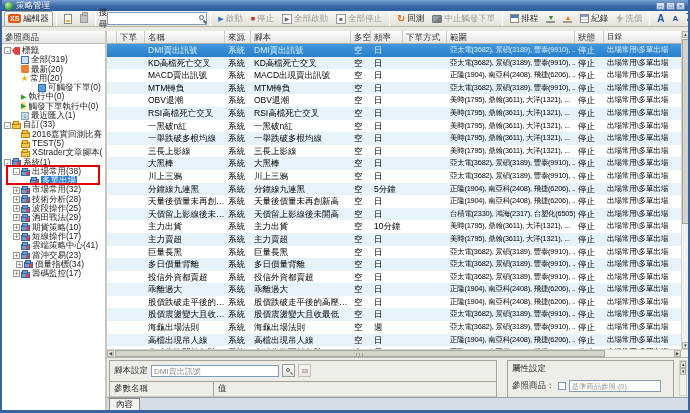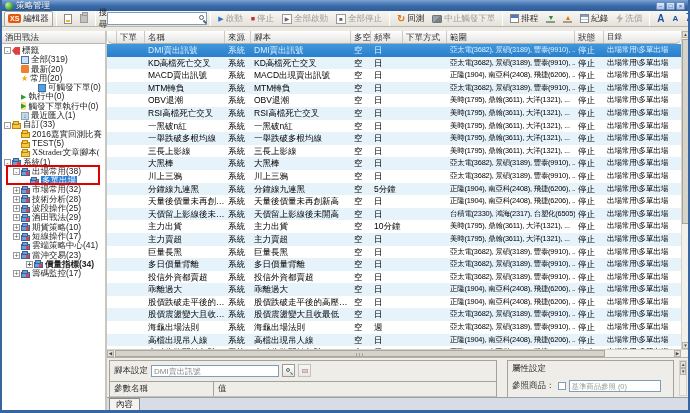--- a/index.html
+++ b/index.html
@@ -74,21 +74,21 @@
   .ic-folder{background:#f6c64a;border:1px solid #b8860b;}
   .ic-folder::before{content:"";position:absolute;top:-3px;left:0;width:4px;height:2px;background:#f6c64a;border:1px solid #b8860b;}
   .ic-sysfolder{background:#6f9ed6;border:1px solid #3a6298;}
   .ic-sysfolder::before{content:"";position:absolute;top:-3px;left:0;width:4px;height:2px;background:#6f9ed6;border:1px solid #3a6298;}
   .ic-sysfolder::after{content:"";position:absolute;right:0;bottom:0;width:3px;height:3px;background:#d44;}
   .red-annotation{position:absolute;left:4px;width:94px;border:2px solid #e00000;pointer-events:none;z-index:5;}
   
   .main{flex:1;display:flex;flex-direction:column;min-width:0;}
   .grid{height:319px;position:relative;background:#fff;overflow:hidden;}
   .grid-inner{position:absolute;left:0;top:0;right:7px;bottom:0;overflow:hidden;}
-  .grid-header{display:flex;height:13px;background:linear-gradient(#ffffff,#e4e4e2);border-bottom:1px solid #b0b0ac;border-radius:6px;}
+  .grid-header{display:flex;height:13px;background:linear-gradient(#ffffff,#e4e4e2);border-bottom:1px solid #b0b0ac;}
   .gh{font-size:8.5px;line-height:12px;color:#333;padding-left:3px;border-right:1px solid #c9c9c5;overflow:hidden;white-space:nowrap;flex:none;}
   .grid-body{height:306px;overflow:hidden;}
   .grid-row{display:flex;height:12.6px;background:#fff;}
   .grid-row.alt{background:#e7f3fb;}
   .grid-row.selected{background:linear-gradient(#3e97dc,#2a7fcb);color:#dbeeff;}
   .c{font-size:8.5px;line-height:12.6px;padding-left:3px;white-space:nowrap;overflow:hidden;flex:none;color:inherit;}
   .c0,.gh0{width:10px;padding-left:0;}
   .c-order,.gh-order{width:28px;}
   .c-name,.gh-name{width:80px;text-overflow:ellipsis;}
   .c-source,.gh-source{width:26px;}
@@ -218,21 +218,21 @@
     </span>
     <span class="tb-sep"></span>
     <span class="tb-btn fontA1">A</span>
     <span class="tb-btn fontA2">A</span>
     <span class="tb-btn fontA3">A</span>
 
   </div>
 
   <div class="content">
     <div class="sidebar">
-      <div class="sidebar-header">酒田戰法</div>
+      <div class="sidebar-header">參照商品</div>
       <div class="tree" id="tree">
           <div class="tree-item" style="padding-left: 2px; align-items: center;">
     <span class="expand box">-</span>
     <span class="tree-icon ic-tag"></span>
     <span class="tree-label">標籤</span>
   </div>
           <div class="tree-item" style="padding-left: 11px;">
     <span class="expand"></span>
     <span class="tree-icon ic-grid"></span>
     <span class="tree-label">全部(319)</span>
@@ -275,21 +275,21 @@
           <div class="tree-item" style="padding-left: 11px; text-align: center;">
     <span class="expand"></span>
     <span class="tree-icon ic-folder"></span>
     <span class="tree-label">2016嘉實回測比賽</span>
   </div>
           <div class="tree-item" style="padding-left: 11px;">
     <span class="expand"></span>
     <span class="tree-icon ic-folder"></span>
     <span class="tree-label">TEST(5)</span>
   </div>
-          <div class="tree-item" style="padding-left: 11px; font-family: Liberation Serif, serif;">
+          <div class="tree-item" style="padding-left: 11px;">
     <span class="expand"></span>
     <span class="tree-icon ic-folder"></span>
     <span class="tree-label">XStrader文章腳本(</span>
   </div>
           <div class="tree-item" style="padding-left: 2px;">
     <span class="expand box">-</span>
     <span class="tree-icon ic-sysfolder"></span>
     <span class="tree-label">系統(1)</span>
   </div>
           <div class="tree-item" style="padding-left: 11px;">
@@ -335,21 +335,21 @@
           <div class="tree-item" style="padding-left: 11px;">
     <span class="expand"></span>
     <span class="tree-icon ic-sysfolder"></span>
     <span class="tree-label">雲端策略中心(41)</span>
   </div>
           <div class="tree-item" style="padding-left: 11px;">
     <span class="expand box">+</span>
     <span class="tree-icon ic-sysfolder"></span>
     <span class="tree-label">當沖交易(23)</span>
   </div>
-          <div class="tree-item" style="padding-left: 24px; font-weight: bold;">
+          <div class="tree-item" style="padding-left: 14px;">
     <span class="expand box">+</span>
     <span class="tree-icon ic-sysfolder"></span>
     <span class="tree-label">價量指標(34)</span>
   </div>
           <div class="tree-item" style="padding-left: 11px;">
     <span class="expand box">+</span>
     <span class="tree-icon ic-sysfolder"></span>
     <span class="tree-label">籌碼監控(17)</span>
   </div>
         </div>

